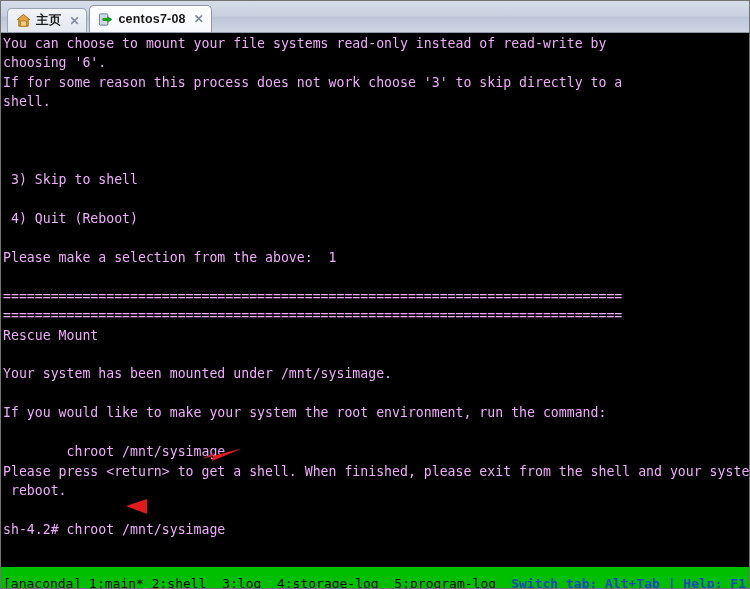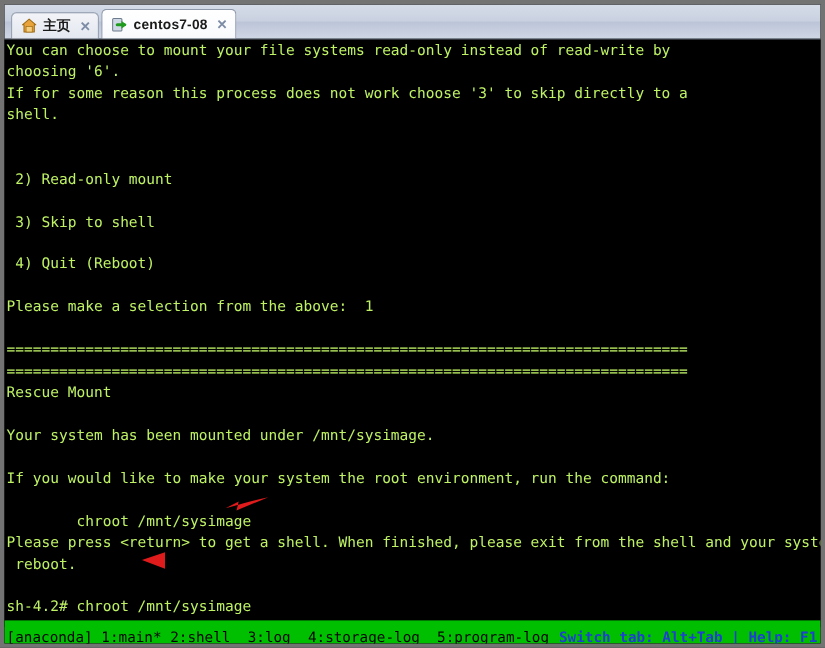--- a/index.html
+++ b/index.html
@@ -14,21 +14,21 @@
     font-family: "DejaVu Sans Mono", monospace;
   }
 
   
   #window {
     position: relative;
     width: 750px;
     height: 589px;
     box-sizing: border-box;
     background: #000000;
-    border: 4px solid #737373;
+    border: 1px solid #737373;
     overflow: hidden;
   }
 
   
   #tabbar {
     position: relative;
     height: 32px;
     background: linear-gradient(to bottom, #d6dce8 0%, #c9d1e0 48%, #bcc5d8 52%, #cfd6e4 100%);
     border-bottom: 1px solid #8e99ab;
     display: flex;
@@ -94,21 +94,21 @@
     height: 534px;
     box-sizing: border-box;
     padding: 1px 0 0 2px;
     overflow: hidden;
   }
   .tline {
     font-family: "DejaVu Sans Mono", monospace;
     font-size: 13.2px;
     line-height: 19.45px;
     height: 19.45px;
-    color: #bef264;
+    color: #f0abfc;
     white-space: pre;
     letter-spacing: 0px;
   }
   .tline.blank { color: transparent; }
 
   
   .arrow {
     position: absolute;
     pointer-events: none;
   }
@@ -163,21 +163,20 @@
   </div>
 
   <div id="terminal">
     <div id="terminal-lines">
         <div class="tline">You can choose to mount your file systems read-only instead of read-write by</div>
         <div class="tline">choosing '6'.</div>
         <div class="tline">If for some reason this process does not work choose '3' to skip directly to a</div>
         <div class="tline">shell.</div>
         <div class="tline blank"> </div>
         <div class="tline blank"> </div>
-        <div class="tline"> 2) Read-only mount</div>
         <div class="tline blank"> </div>
         <div class="tline"> 3) Skip to shell</div>
         <div class="tline blank"> </div>
         <div class="tline"> 4) Quit (Reboot)</div>
         <div class="tline blank"> </div>
         <div class="tline">Please make a selection from the above:  1</div>
         <div class="tline blank"> </div>
         <div class="tline">==============================================================================</div>
         <div class="tline">==============================================================================</div>
         <div class="tline">Rescue Mount</div>

